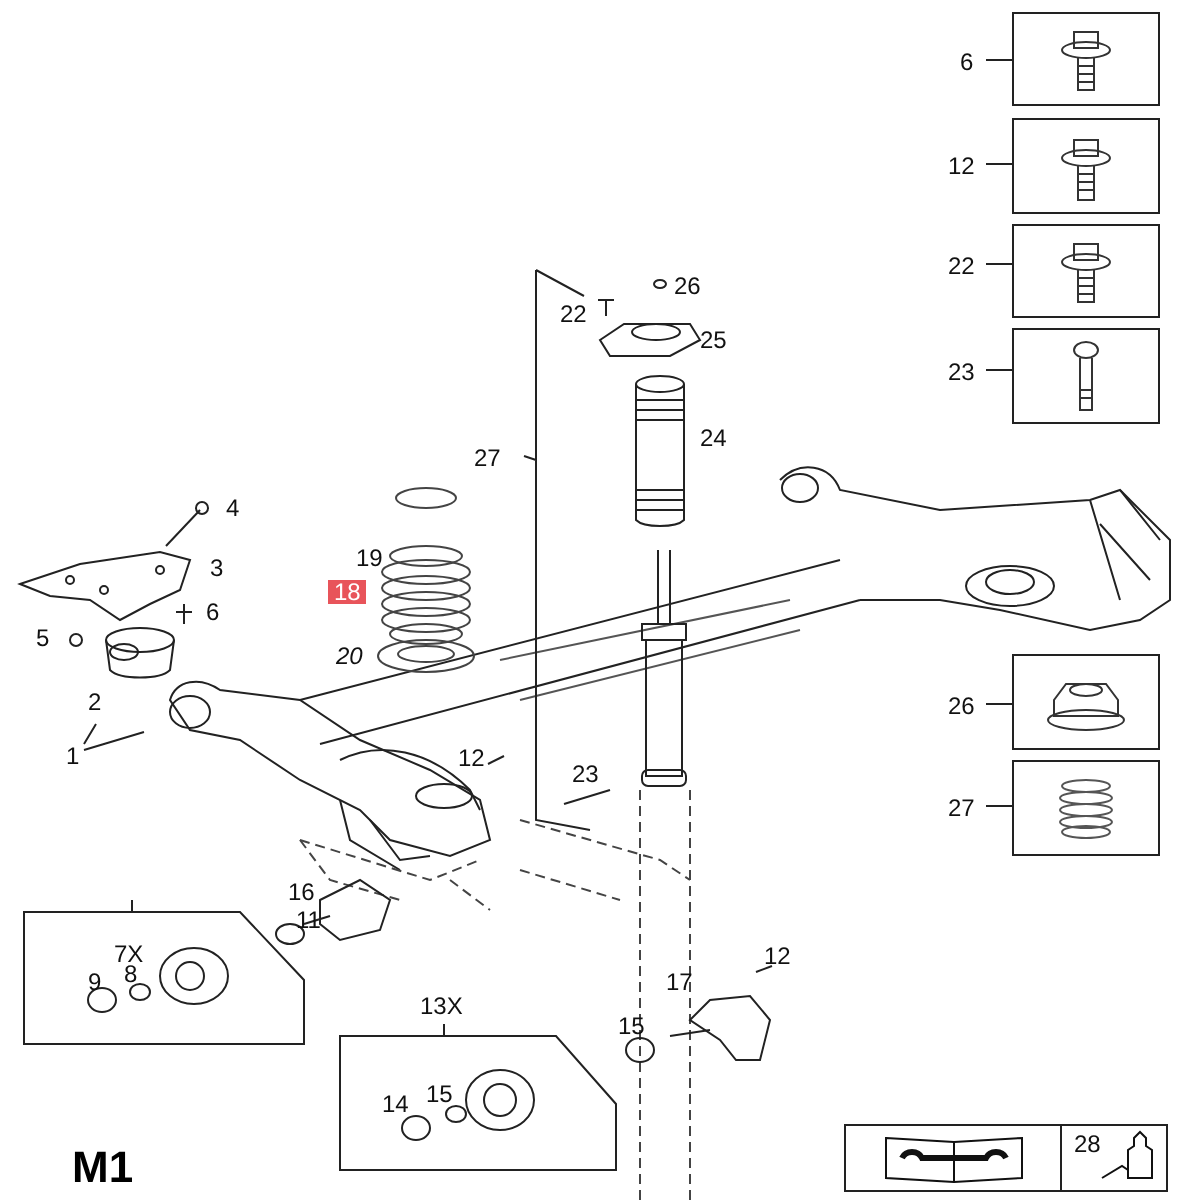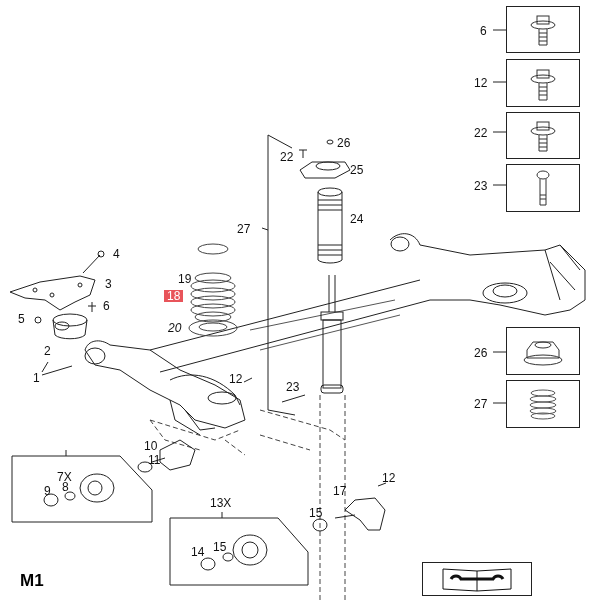--- a/index.html
+++ b/index.html
@@ -1,21 +1,21 @@
 <!DOCTYPE html>
 <html><head>
 <meta charset="utf-8">
 <style>
   html, body { margin:0; padding:0; background:#ffffff; }
   #stage { position:relative; width:600px; height:600px; overflow:hidden; background:#fff;
     font-family:"Liberation Sans", sans-serif; color:#000; }
   svg { position:absolute; left:0; top:0; }
   .lbl { position:absolute; font-size:12px; line-height:12px; color:#111; white-space:nowrap; }
   .lbl.hl { background:#e8545a; color:#ffffff; padding:0 3px; }
-  .title { position:absolute; left:20px; top:571px; font-size:17px; font-weight:bold; }
+  .title { position:absolute; left:36px; top:571px; font-size:22px; font-weight:bold; }
   .partbox { position:absolute; border:1.2px solid #222; background:#fff; }
 </style>
 </head>
 <body>
 
 <div id="stage">
 
 <svg width="600" height="600" viewBox="0 0 600 600" fill="none" stroke="#222" stroke-width="1">
 
   <g>
@@ -189,33 +189,40 @@
 <span class="lbl hl" style="left:164px;top:290px;">18</span>
 <span class="lbl" style="left:168px;top:322px;font-style:italic;">20</span>
 <span class="lbl" style="left:237px;top:223px;">27</span>
 <span class="lbl" style="left:280px;top:151px;">22</span>
 <span class="lbl" style="left:337px;top:137px;">26</span>
 <span class="lbl" style="left:350px;top:164px;">25</span>
 <span class="lbl" style="left:350px;top:213px;">24</span>
 <span class="lbl" style="left:229px;top:373px;">12</span>
 <span class="lbl" style="left:286px;top:381px;">23</span>
 <span class="lbl" style="left:57px;top:436px;margin-top:35px;">7X</span>
-<span class="lbl" style="left:144px;top:440px;">10</span>
+<span class="lbl" style="left:144px;top:440px;">16</span>
 <span class="lbl" style="left:116px;top:454px;margin-left:32px;">11</span>
 <span class="lbl" style="left:44px;top:485px;">9</span>
 <span class="lbl" style="left:62px;top:481px;">8</span>
 <span class="lbl" style="left:210px;top:497px;">13X</span>
 <span class="lbl" style="left:191px;top:546px;">14</span>
 <span class="lbl" style="left:213px;top:541px;">15</span>
 <span class="lbl" style="left:309px;top:507px;">15</span>
 <span class="lbl" style="left:333px;top:485px;">17</span>
 <span class="lbl" style="left:382px;top:472px;">12</span>
 
 <div class="title">M1</div>
 
 <div class="partbox" style="left:422px;top:562px;width:108px;height:32px;">
   <svg width="108" height="32" fill="none" stroke="#111">
     <path d="M20 6 L54 8 L88 6 L88 26 L54 28 L20 26 Z M54 8 L54 28"></path>
     <path d="M28 16 C30 12 36 12 38 16 L70 16 C72 12 78 12 80 16" stroke-width="3"></path>
       </svg>
 </div>
-
+<div class="partbox" style="left:530px;top:562px;width:52px;height:32px;">
+  <span class="lbl" style="left:6px;top:3px;">28</span>
+  <svg width="52" height="32" fill="none" stroke="#111">
+    <path d="M36 10 L36 6 L39 3 L42 6 L42 10 L45 12 L45 26 L33 26 L33 12 Z"></path>
+        <path d="M20 26 L30 20 L33 22"></path>
+      </svg>
 </div>
 
+</div>
+
 </body></html>

